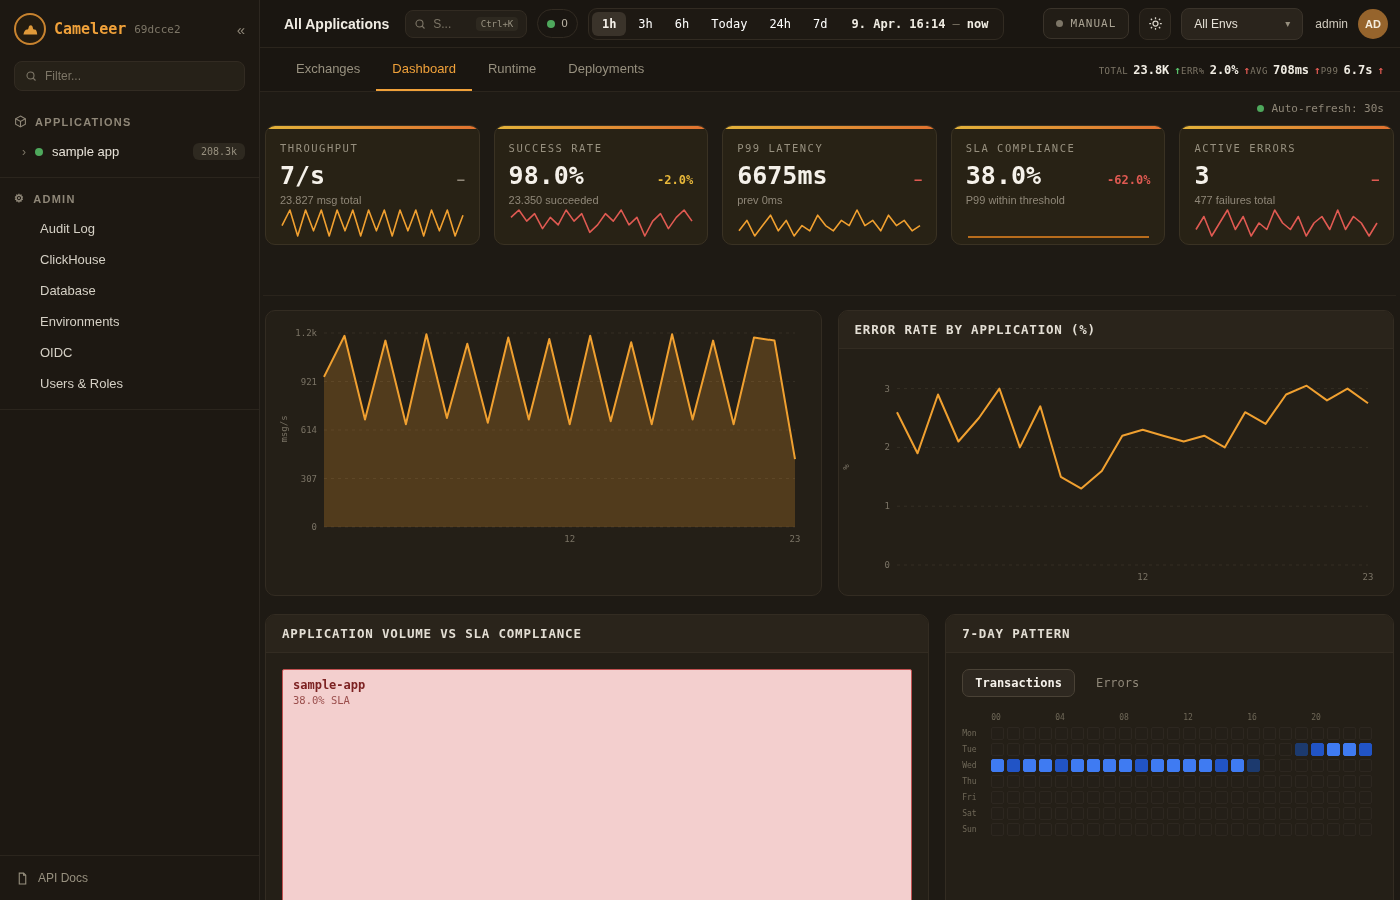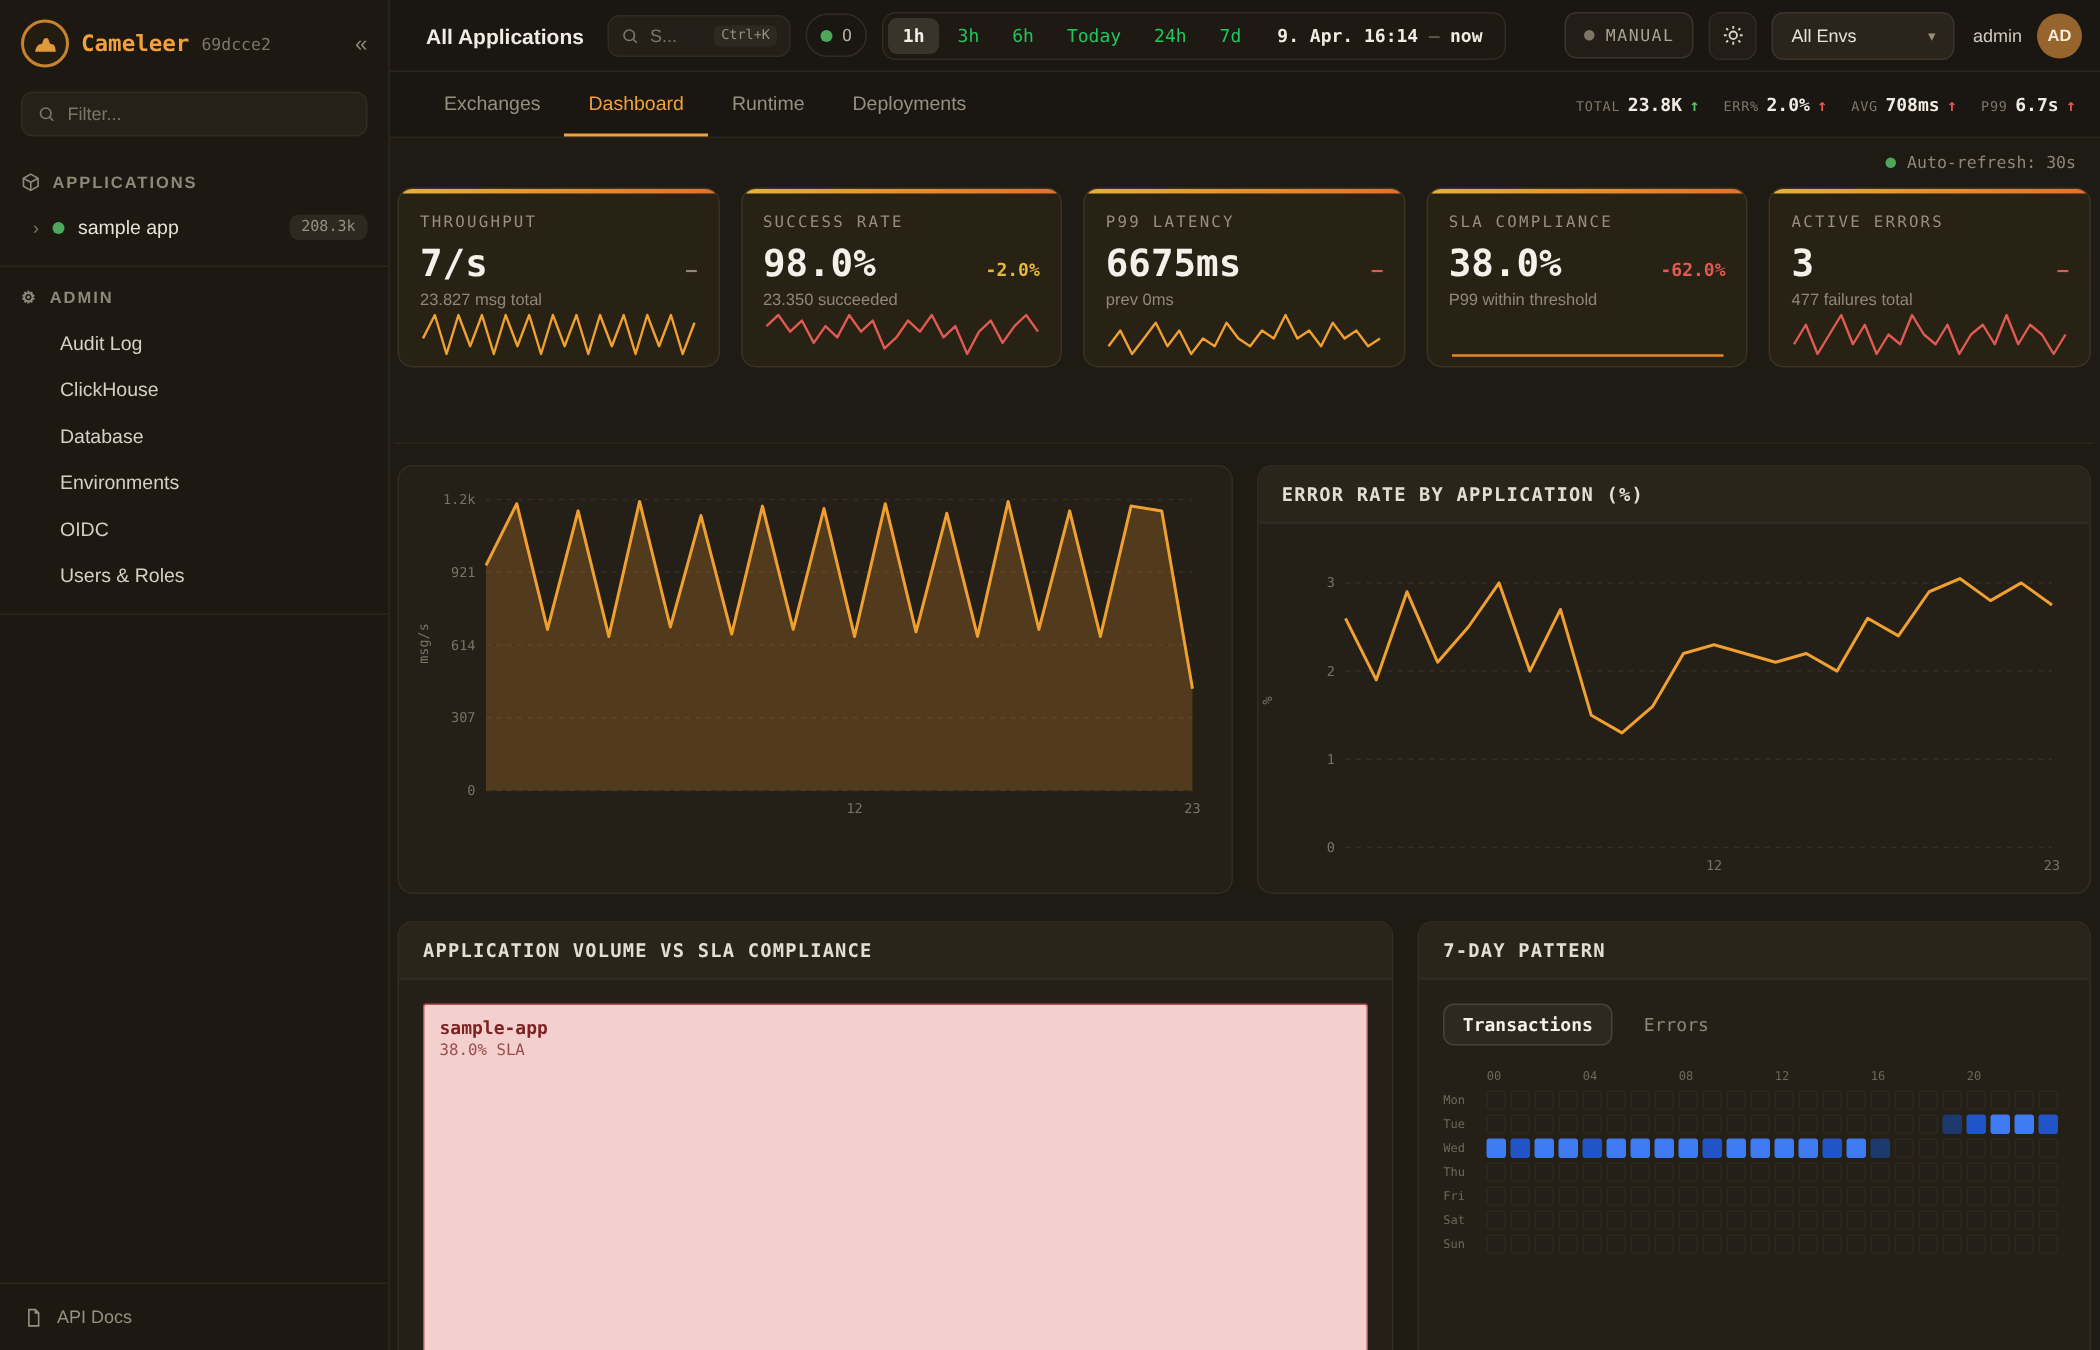--- a/index.html
+++ b/index.html
@@ -31,37 +31,37 @@
   .icn{display:inline-flex;align-items:center;justify-content:center;color:inherit}
 
   
   .main{flex:1;display:flex;flex-direction:column;min-width:0;background:#1e1a14}
   .topbar{height:48px;display:flex;align-items:center;gap:10px;padding:0 12px 0 24px;background:#1a1611;border-bottom:1px solid #2b251d;flex:none}
   .tb-title{font-weight:bold;font-size:14px;color:#f0ece3;white-space:nowrap}
   .searchbox{display:flex;align-items:center;gap:7px;background:#241f18;border:1px solid #322b22;border-radius:8px;padding:6px 8px;width:122px;color:#7d7667;font-size:12px;margin-left:6px;cursor:pointer}
   .searchbox kbd{background:#2e2920;border-radius:4px;padding:2px 5px;font-family:"DejaVu Sans Mono",monospace;font-size:9px;color:#97907f;margin-left:auto}
   .livepill{display:flex;align-items:center;gap:6px;border:1px solid #322b22;border-radius:999px;padding:7px 9px;color:#b5ae9f;font-size:11px;font-family:"DejaVu Sans Mono",monospace;cursor:pointer}
   .seg{display:flex;align-items:center;background:#1e1913;border:1px solid #322b22;border-radius:9px;padding:3px;gap:2px;font-family:"DejaVu Sans Mono",monospace}
-  .seg button{background:none;border:none;color:#22c55e;font-size:12px;padding:5px 10px;border-radius:6px;font-family:inherit}
+  .seg button{background:none;border:none;color:#ffffff;font-size:12px;padding:5px 10px;border-radius:6px;font-family:inherit}
   .seg button.active{background:#3a332a;color:#f5f1ea;font-weight:bold}
   .dates{display:flex;align-items:center;gap:7px;padding:0 12px;font-size:12px;font-family:"DejaVu Sans Mono",monospace}
   .dates .d{color:#f0ece3;font-weight:bold}
   .dates .sep{color:#7d7667}
   .btn-manual{display:flex;align-items:center;gap:8px;border:1px solid #3a332a;background:#221d16;color:#a9a292;border-radius:8px;padding:8px 12px;font-family:"DejaVu Sans Mono",monospace;font-size:11px;letter-spacing:1px;margin-left:auto}
   .mdot{width:7px;height:7px;border-radius:50%;background:#7d7667;flex:none}
   .iconbtn{width:32px;height:32px;border:1px solid #322b22;background:#221d16;border-radius:8px;display:flex;align-items:center;justify-content:center;color:#d8d3c9}
   .envsel{display:flex;align-items:center;gap:8px;border:1px solid #3a332a;background:#2a241c;color:#e6e1d7;border-radius:8px;padding:8px 12px;font-size:12px;min-width:122px}
   .envsel .caret{margin-left:auto;color:#97907f;font-size:10px}
   .username{color:#cfc9bd;font-size:12px;margin-left:2px}
   .avatar{width:30px;height:30px;border-radius:50%;background:#96642c;color:#f5ecdc;font-size:11px;font-weight:bold;display:flex;align-items:center;justify-content:center;cursor:pointer;flex:none}
 
   .tabsrow{height:44px;display:flex;align-items:center;padding:0 16px 0 20px;background:#1a1611;border-bottom:1px solid #2b251d;flex:none}
   .tab{padding:0 16px;height:100%;display:flex;align-items:center;color:#97907f;font-size:13px;cursor:pointer;border-bottom:2px solid transparent;background:none;border-top:none;border-left:none;border-right:none}
   .tab.active{color:#f0a13a;border-bottom:2px solid #f0a13a;font-weight:normal}
-  .tstats{margin-left:auto;display:flex;align-items:center;gap:16px;font-family:"DejaVu Sans Mono",monospace}
+  .tstats{margin-left:auto;display:flex;align-items:center;gap:0;font-family:"DejaVu Sans Mono",monospace}
   .tstat{display:flex;align-items:baseline;gap:5px}
   .tstat .sl{color:#7d7667;font-size:9px;letter-spacing:.5px}
   .tstat .sv{color:#f0ece3;font-size:12px;font-weight:bold}
   .tstat .sa{font-size:11px;font-weight:bold}
 
   
   .content{flex:1;overflow-y:auto;padding:0 4px 30px 3px;background:#1e1a14;scrollbar-width:thin;scrollbar-color:#3a332a transparent}
   .content::-webkit-scrollbar{width:5px}
   .content::-webkit-scrollbar-thumb{background:#3a332a;border-radius:3px}
   .autorow{display:flex;justify-content:flex-end;align-items:center;gap:7px;padding:10px 12px;color:#8f8778;font-family:"DejaVu Sans Mono",monospace;font-size:11px}

